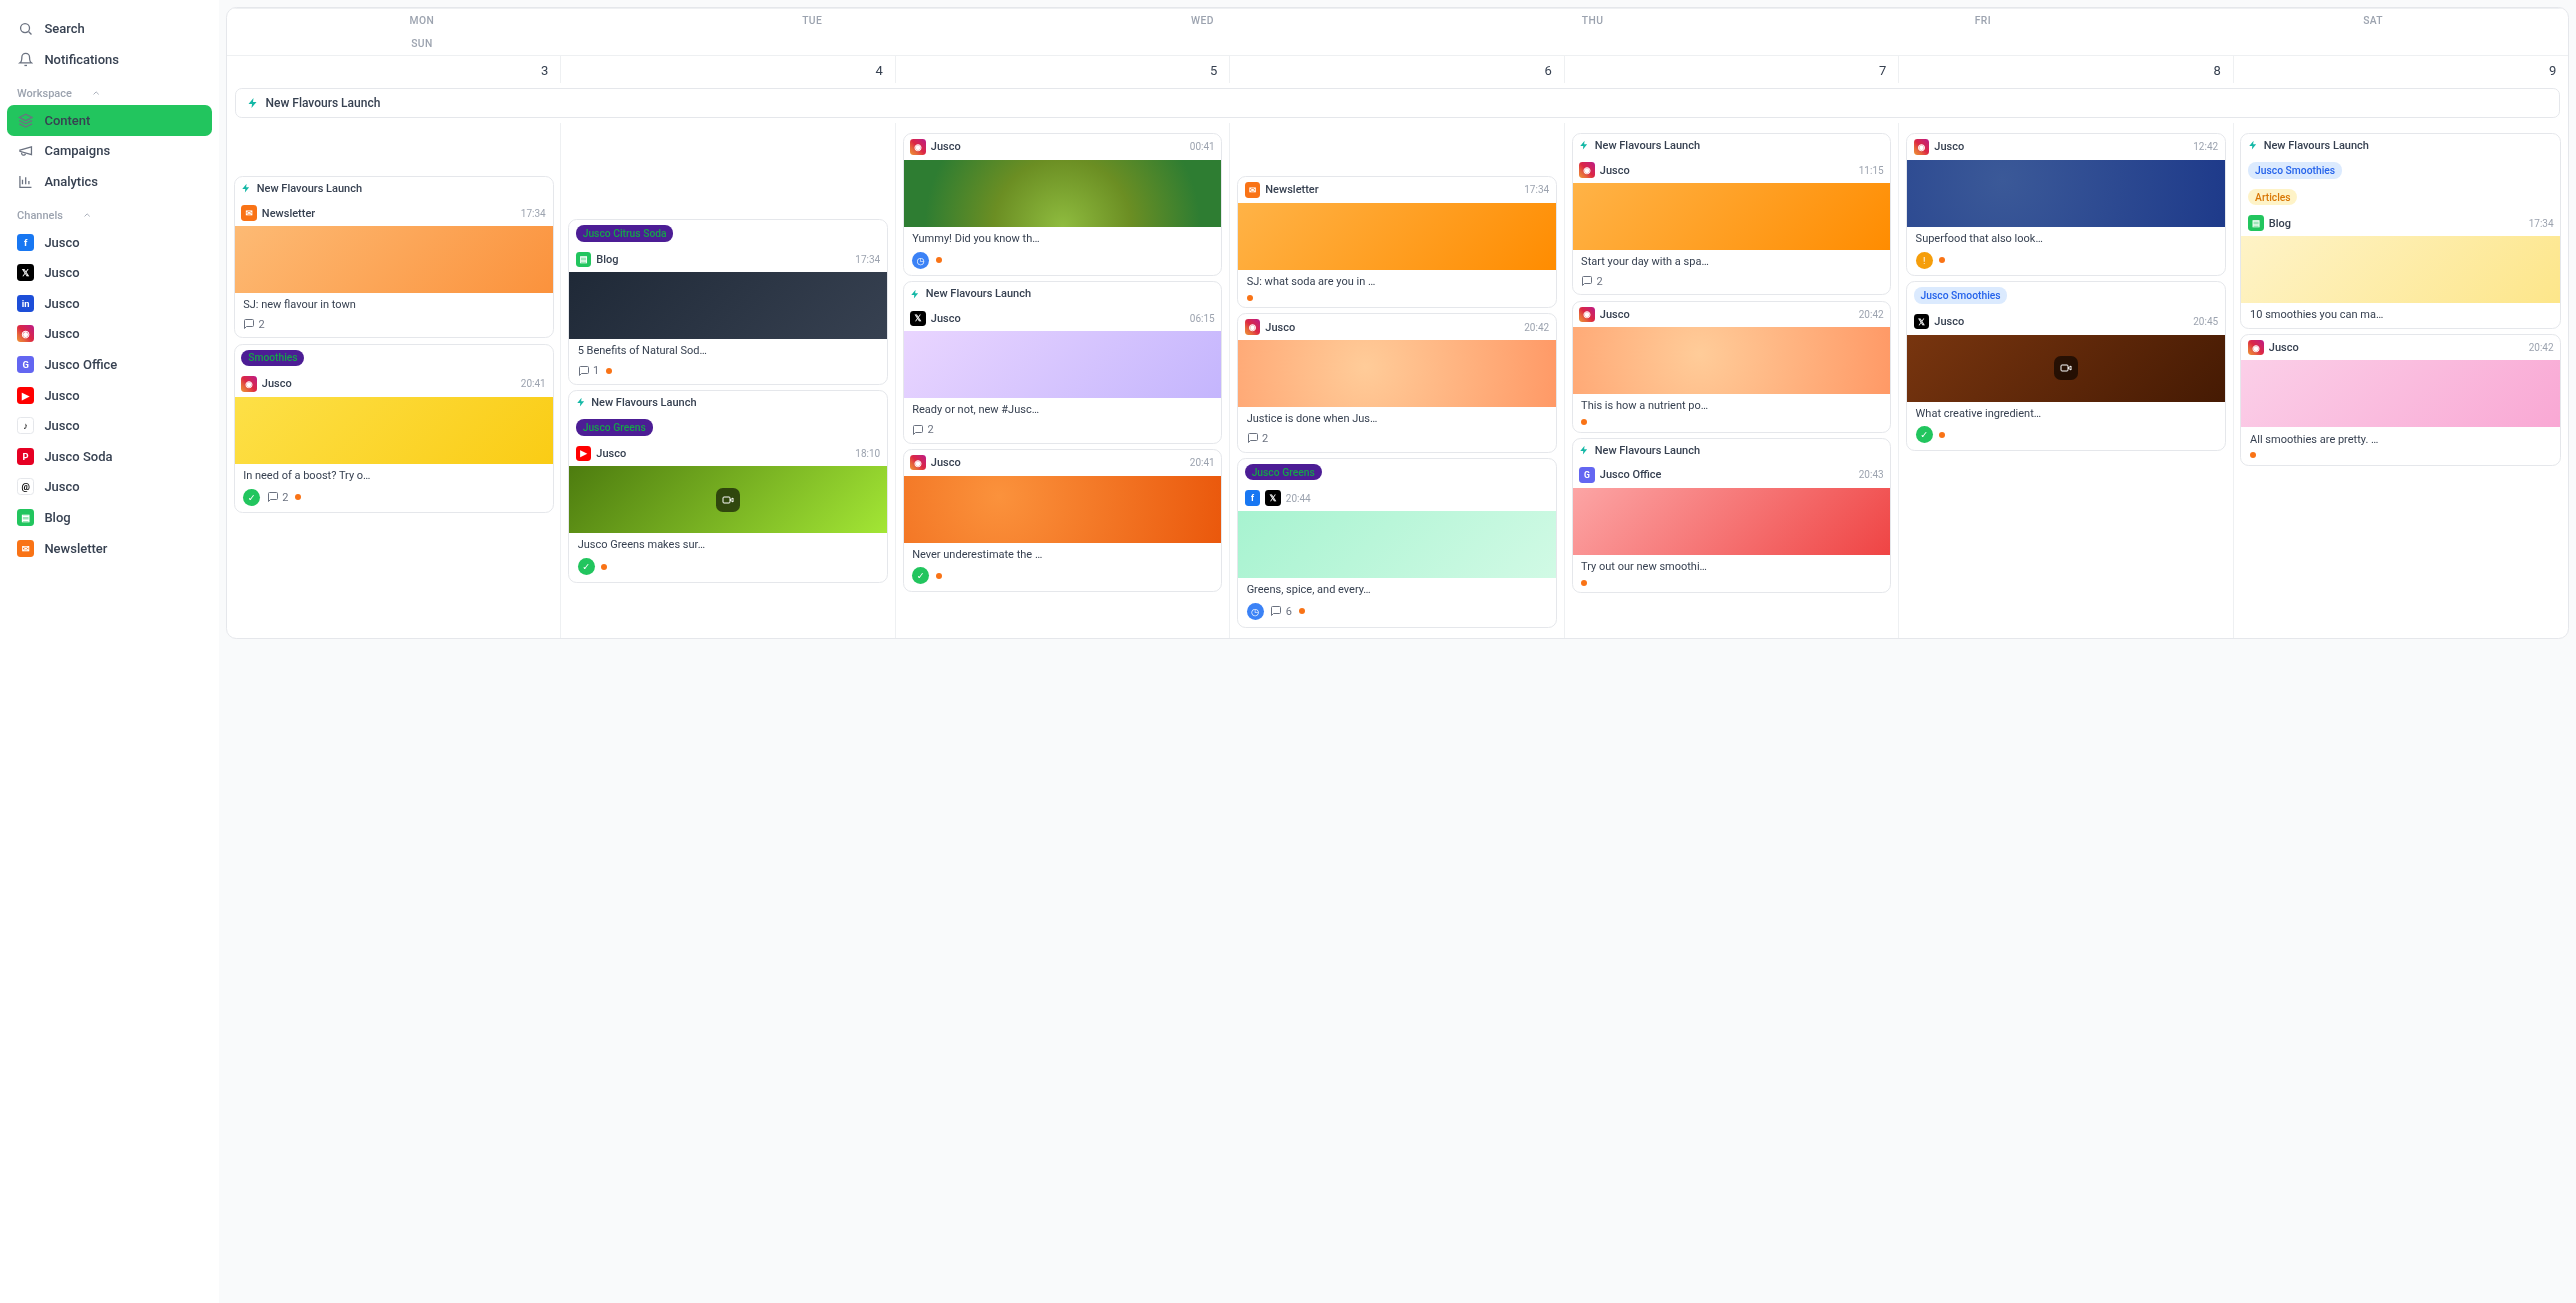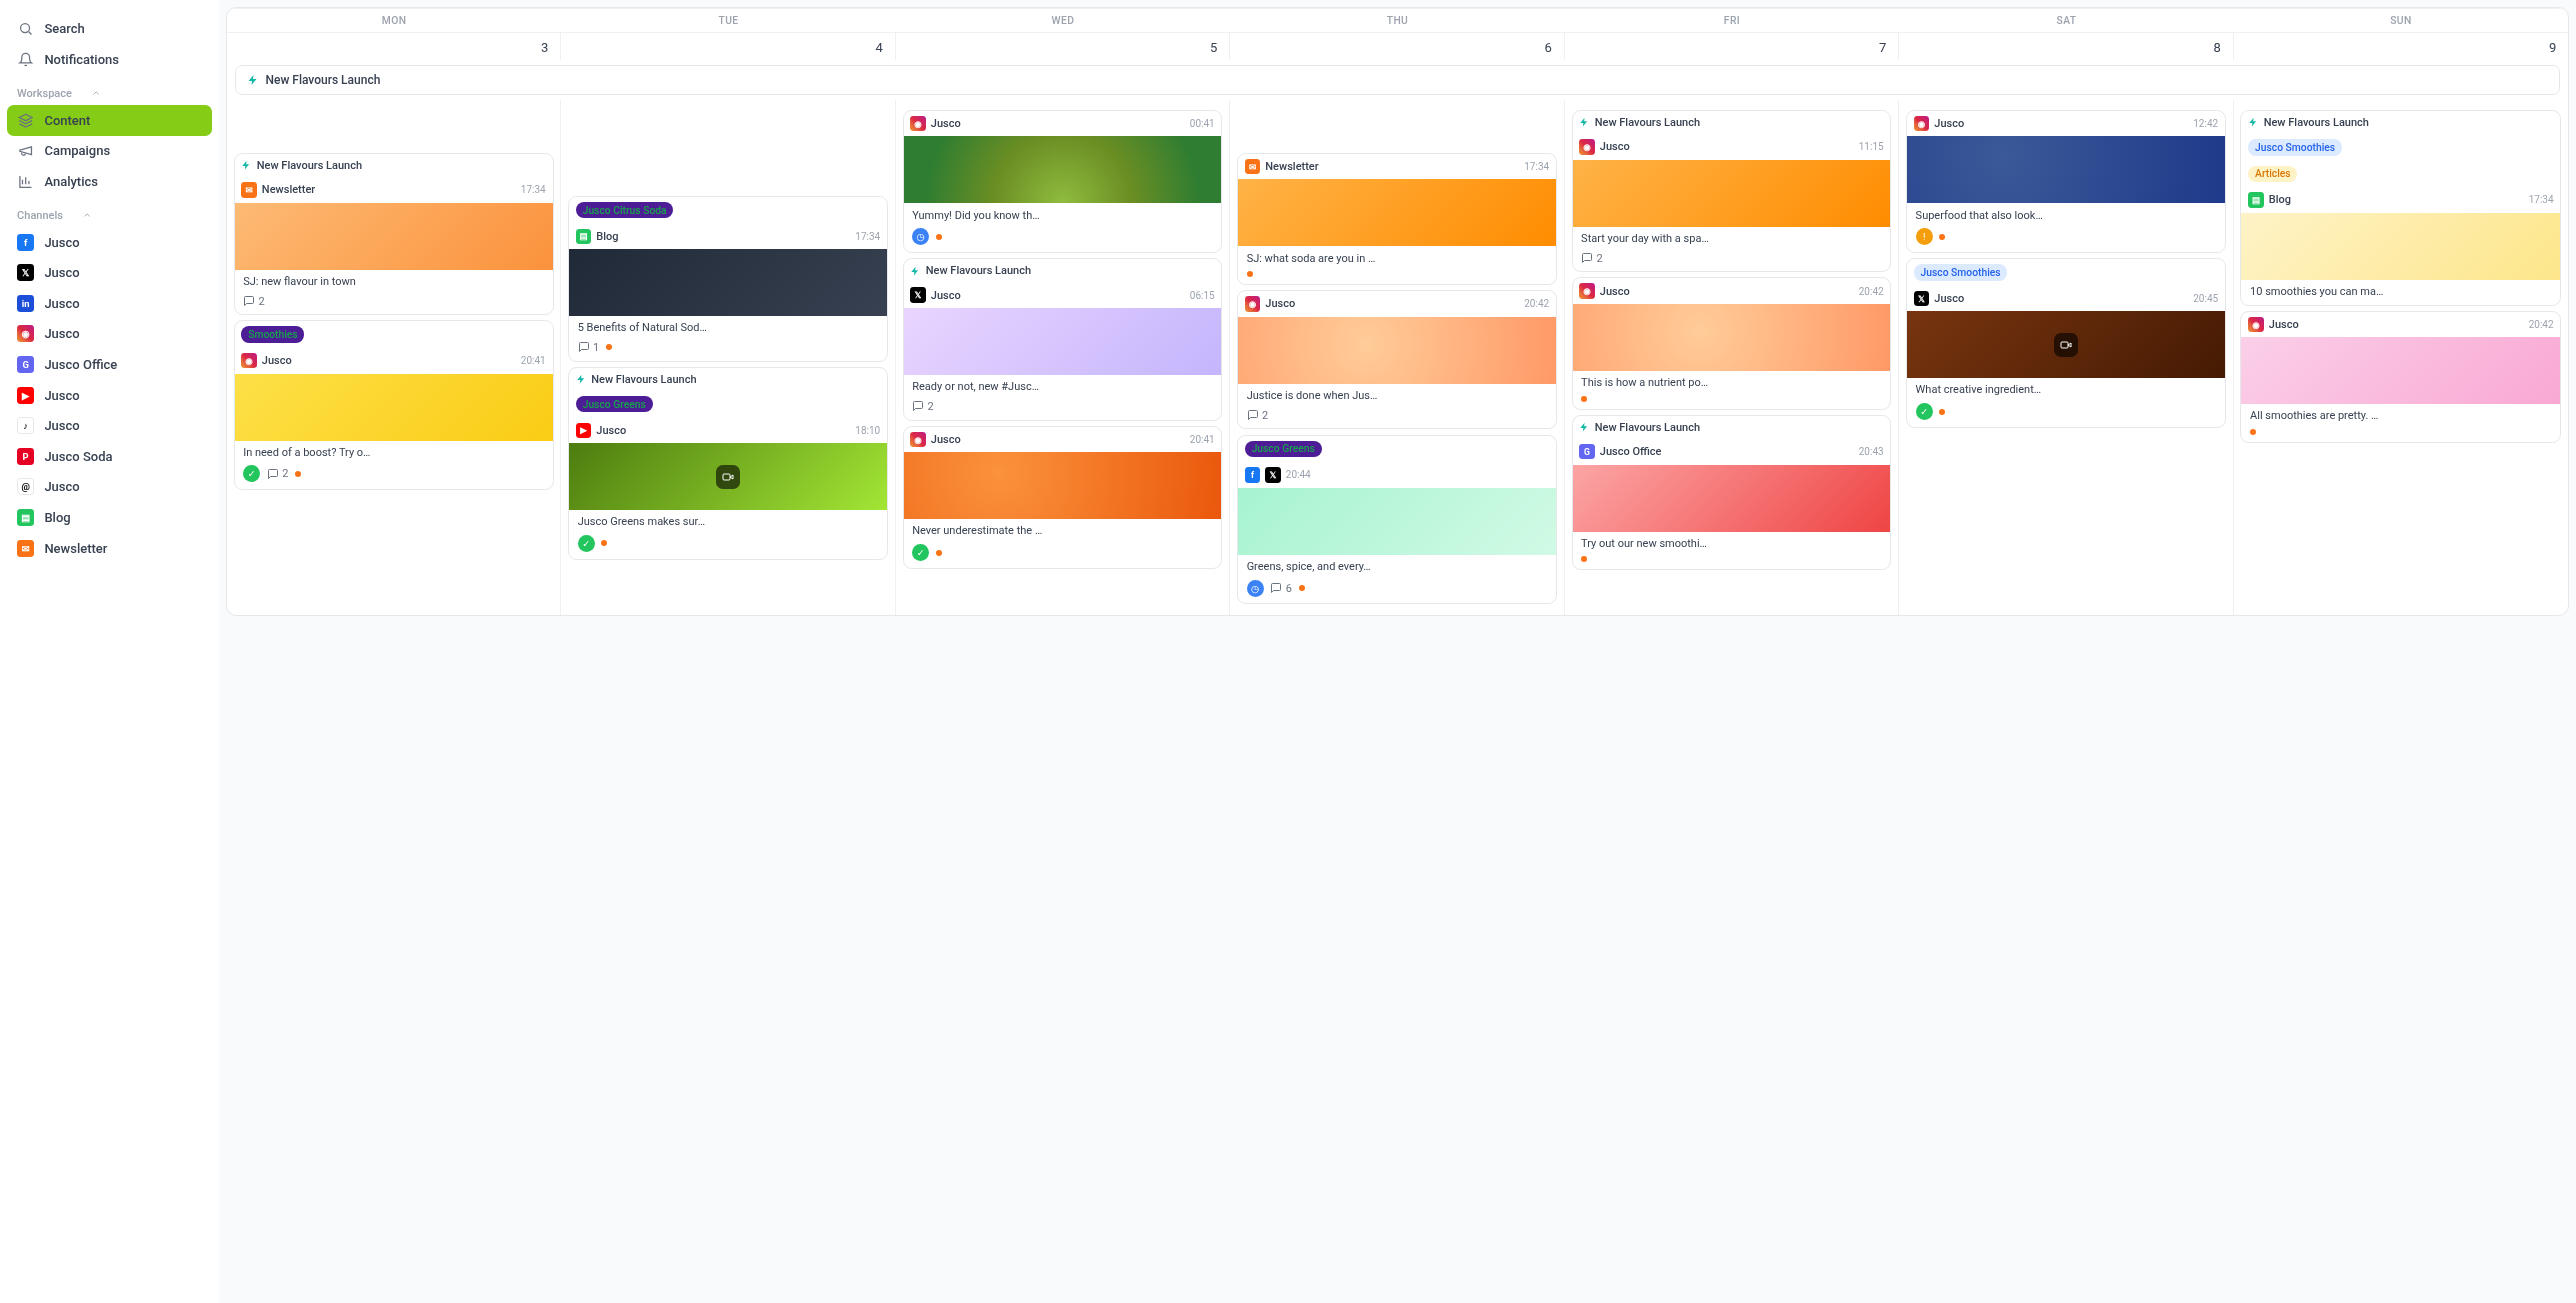--- a/index.html
+++ b/index.html
@@ -1,37 +1,37 @@
 <!DOCTYPE html>
 <html style="font-size:13.7px"><head>
 <meta charset="utf-8">
 <style>
   *{box-sizing:border-box;margin:0;padding:0;font-family:-apple-system,BlinkMacSystemFont,"Segoe UI",Roboto,sans-serif}
   body{background:#f9fafb;color:#1f2937;font-size:12px}
   .app{display:flex;height:100vh}
   .sidebar{width:219px;padding:13.7px 6.8px;background:#fff}
   .side-item{display:flex;align-items:center;gap:10.3px;padding:6.8px 10.3px;border-radius:6.8px;cursor:pointer;color:#374151;font-size:13px;font-weight:500}
-  .side-item.active{background:#84cc16}
+  .side-item.active{background:#22c55e}
   .side-item .ico{width:17px;height:17px;display:flex;align-items:center;justify-content:center;color:#6b7280}
   .side-sect{display:flex;align-items:center;gap:19px;padding:12px 10.3px 5.1px;font-size:11px;color:#9ca3af;font-weight:500}
   .ch-ico{width:17px;height:17px;border-radius:3.4px;display:flex;align-items:center;justify-content:center;color:#fff;font-size:9.4px;font-weight:700}
   .ch-fb{background:#1877f2}.ch-x{background:#000}.ch-li{background:#1d4ed8}.ch-ig{background:linear-gradient(45deg,#f09433,#e6683c,#dc2743,#cc2366,#bc1888)}
   .ch-g{background:#6366f1}.ch-yt{background:#ff0000}.ch-tk{background:#fff;color:#000;border:0.9px solid #e5e7eb}
   .ch-pin{background:#e60023}.ch-th{background:#fff;color:#000;border:0.9px solid #e5e7eb}.ch-doc{background:#22c55e}.ch-nl{background:#f97316}
   .main{flex:1;padding:6.8px;overflow:auto}
   .cal{background:#fff;border:0.9px solid #e5e7eb;border-radius:10.3px;overflow:hidden}
   .topbar{display:flex;align-items:center;padding:8.6px 10.3px;gap:13.7px;position:relative}
   .seg{display:inline-flex;background:#f3f4f6;border-radius:6.8px;padding:1.7px}
   .seg button{border:0;background:transparent;padding:5.1px 12px;border-radius:5.1px;font-size:12px;color:#6b7280;cursor:pointer;font-weight:500}
   .seg button.on{background:#fff;color:#111827;box-shadow:0 0.9px 1.7px rgba(0,0,0,.06)}
   .today-btn{border:0;background:transparent;font-size:12px;color:#374151;cursor:pointer;font-weight:500}
   .month-nav{position:absolute;left:50%;transform:translateX(-50%);display:flex;align-items:center;gap:15.4px;font-size:13.7px}
   .month-nav .lbl b{color:#111827}.month-nav .lbl span{color:#9ca3af}
   .arr{color:#9ca3af;cursor:pointer;font-size:12px}
-  .dow{display:grid;grid-template-columns:repeat(7,1fr);border-top:0.9px solid #eef0f2;border-bottom:0.9px solid #eef0f2}
+  .dow{display:grid;grid-template-columns:repeat(6,1fr);border-top:0.9px solid #eef0f2;border-bottom:0.9px solid #eef0f2}
   .dow div{text-align:center;padding:5.1px 0;font-size:10.3px;color:#9ca3af;letter-spacing:0.4px;font-weight:500}
   .dates{display:grid;grid-template-columns:repeat(7,1fr)}
   .dates div{text-align:right;padding:6.8px 12px 5.1px;font-size:13px;color:#374151;border-right:0.9px solid #eef0f2}
   .dates div:last-child{border-right:0}
   .banner{margin:5.1px 8.6px;border:0.9px solid #e5e7eb;border-radius:6.8px;padding:6.8px 10.3px;display:flex;align-items:center;gap:6.8px;font-size:12px;color:#374151;font-weight:500}
   .bolt{color:#14b8a6}
   .cols{display:grid;grid-template-columns:repeat(7,1fr)}
   .col{border-right:0.9px solid #eef0f2;padding:5.1px 3.4px;min-height:479px}
   .col:last-child{border-right:0}
   .card{background:#fff;border:0.9px solid #e5e7eb;border-radius:8.6px;margin:5.1px 3.4px;overflow:hidden;font-size:11px}

